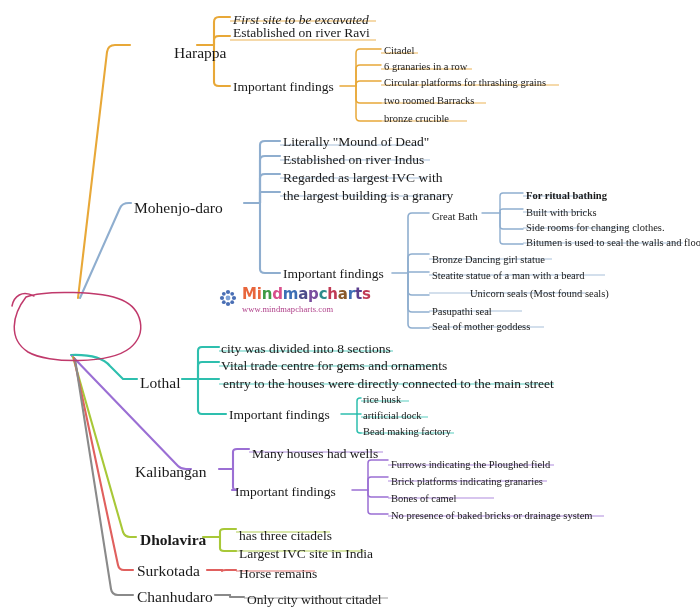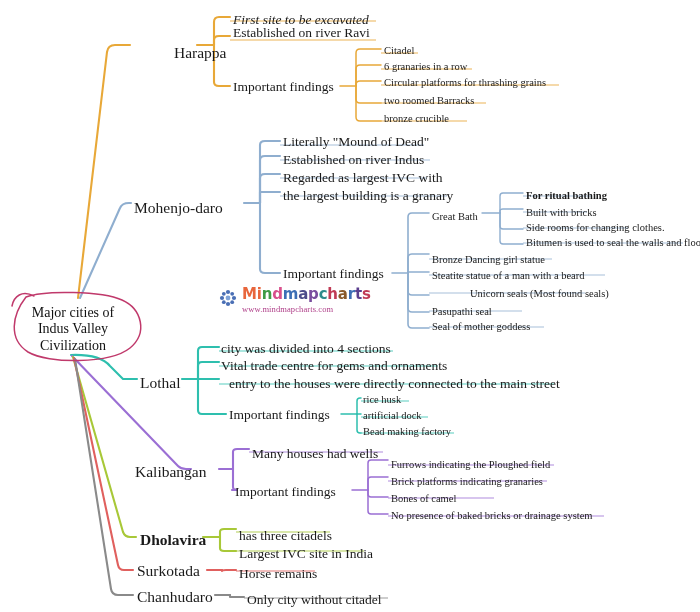--- a/index.html
+++ b/index.html
@@ -178,25 +178,20 @@
     <g stroke="#8A8A8A" stroke-width="1.1" opacity=".85">
       <line x1="244" y1="598" x2="388" y2="598"></line>
     </g>
 
     <g fill="none" stroke="#C0396B" stroke-width="1.5" stroke-linecap="round">
       <path d="M26,297 C12,315 8,339 28,352 C48,364 110,364 130,348 C148,333 142,309 122,300 C102,291 44,290 26,297"></path>
       <path d="M34,296 C22,290 14,296 12,306"></path>
     </g>
   </svg>
 
-  <div id="center-node">
-    <div>Major cities of</div>
-    <div>Indus Valley</div>
-    <div>Civilization</div>
-  </div>
 
   <div id="logo">
     <svg class="mark" viewBox="0 0 20 20">
       <g fill="#4a6fb5">
         <circle cx="10" cy="4" r="2.1"></circle>
           <circle cx="10" cy="16" r="2.1"></circle>
         <circle cx="4" cy="10" r="2.1"></circle>
           <circle cx="16" cy="10" r="2.1"></circle>
         <circle cx="5.8" cy="5.8" r="1.9"></circle>
           <circle cx="14.2" cy="5.8" r="1.9"></circle>
@@ -229,23 +224,23 @@
       <div class="node lvl3" style="left: 526px; top: 191px; font-weight: bold;">For ritual bathing</div>
       <div class="node lvl3" style="left: 526px; top: 208px;">Built with bricks</div>
       <div class="node lvl3" style="left: 526px; top: 223px;">Side rooms for changing clothes.</div>
       <div class="node lvl3" style="left: 526px; top: 238px;">Bitumen is used to seal the walls and floors</div>
       <div class="node lvl3" style="left: 432px; top: 255px;">Bronze Dancing girl statue</div>
       <div class="node lvl3" style="left: 432px; top: 271px;">Steatite statue of a man with a beard</div>
       <div class="node lvl3" style="left: 432px; top: 289px; margin-left: 38px;">Unicorn seals (Most found seals)</div>
       <div class="node lvl3" style="left: 432px; top: 307px;">Pasupathi seal</div>
       <div class="node lvl3" style="left: 432px; top: 322px;">Seal of mother goddess</div>
       <div class="node lvl1" style="left: 140px; top: 375px;">Lothal</div>
-      <div class="node lvl2" style="left: 221px; top: 342px;">city was divided into 4 sections</div>
+      <div class="node lvl2" style="left: 221px; top: 342px;">city was divided into 8 sections</div>
       <div class="node lvl2" style="left: 221px; top: 359px;">Vital trade centre for gems and ornaments</div>
-      <div class="node lvl2" style="left: 229px; top: 377px;">entry to the houses were directly connected to the main street</div>
+      <div class="node lvl2" style="left: 223px; top: 377px;">entry to the houses were directly connected to the main street</div>
       <div class="node lvl2" style="left: 229px; top: 408px;">Important findings</div>
       <div class="node lvl3" style="left: 363px; top: 395px;">rice husk</div>
       <div class="node lvl3" style="left: 363px; top: 411px;">artificial dock</div>
       <div class="node lvl3" style="left: 363px; top: 427px;">Bead making factory</div>
       <div class="node lvl1" style="left: 135px; top: 464px;">Kalibangan</div>
       <div class="node lvl2" style="left: 252px; top: 447px;">Many houses had wells</div>
       <div class="node lvl2" style="left: 235px; top: 485px;">Important findings</div>
       <div class="node lvl3" style="left: 391px; top: 460px;">Furrows indicating the Ploughed field</div>
       <div class="node lvl3" style="left: 391px; top: 477px;">Brick platforms indicating granaries</div>
       <div class="node lvl3" style="left: 391px; top: 494px;">Bones of camel</div>

